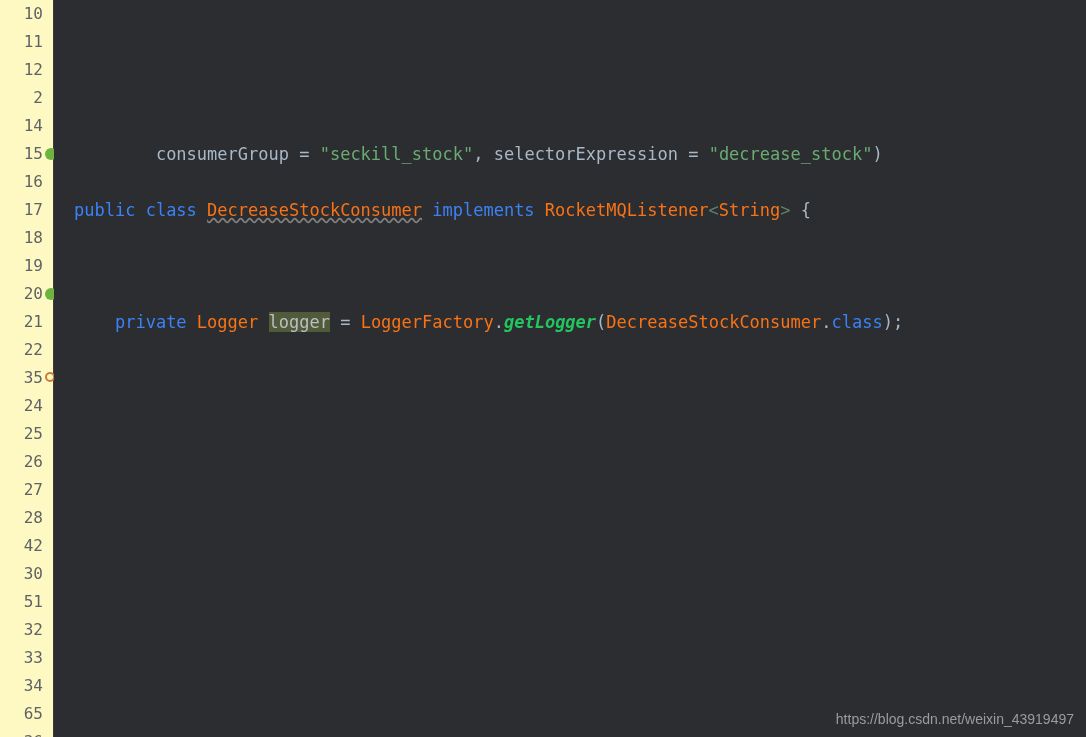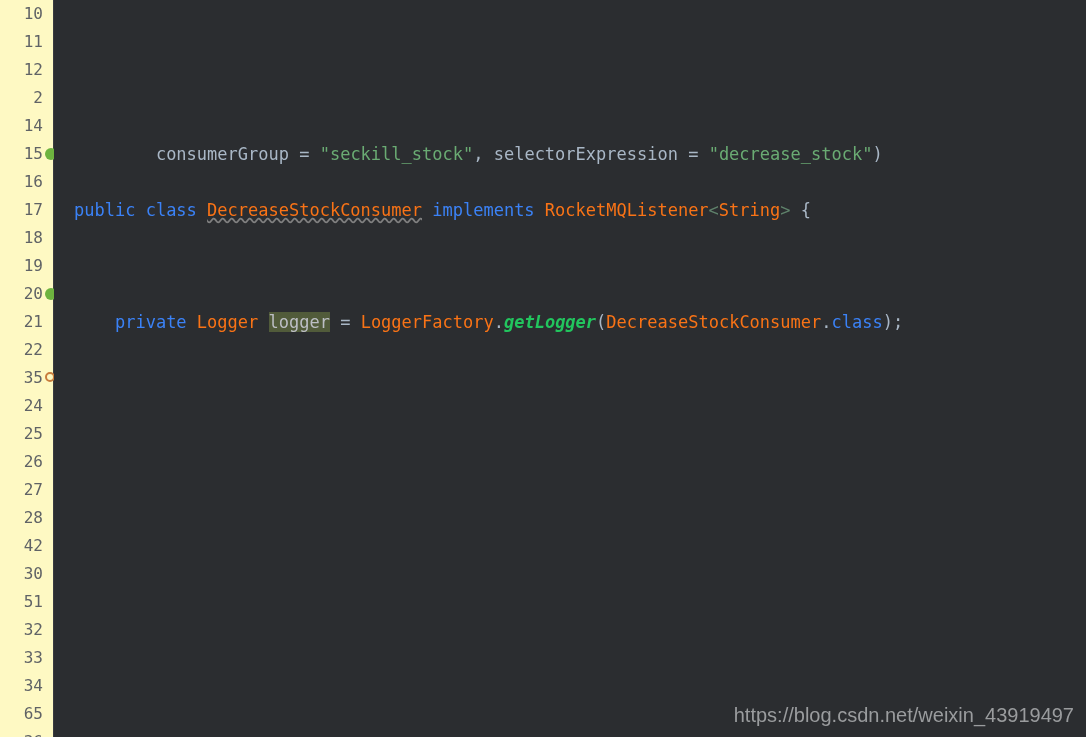--- a/index.html
+++ b/index.html
@@ -88,21 +88,21 @@
     .op { color: #a9b7c6; }
     .punc { color: #a9b7c6; }
     .paren { color: #a9b7c6; }
     .generic { color: #5f826b; }
     .highlight-word { background: #515b3a; color: #bcbec4; }
     .watermark {
       position: absolute;
       bottom: 10px;
       right: 12px;
       color: #9a9c9e;
-      font-size: 20px;
+      font-size: 14px;
       font-family: Arial, sans-serif;
     }
     .up-arrow {
       color: #c97c3c;
       font-size: 11px;
     }
   </style>
 </head>
 <body>
 

